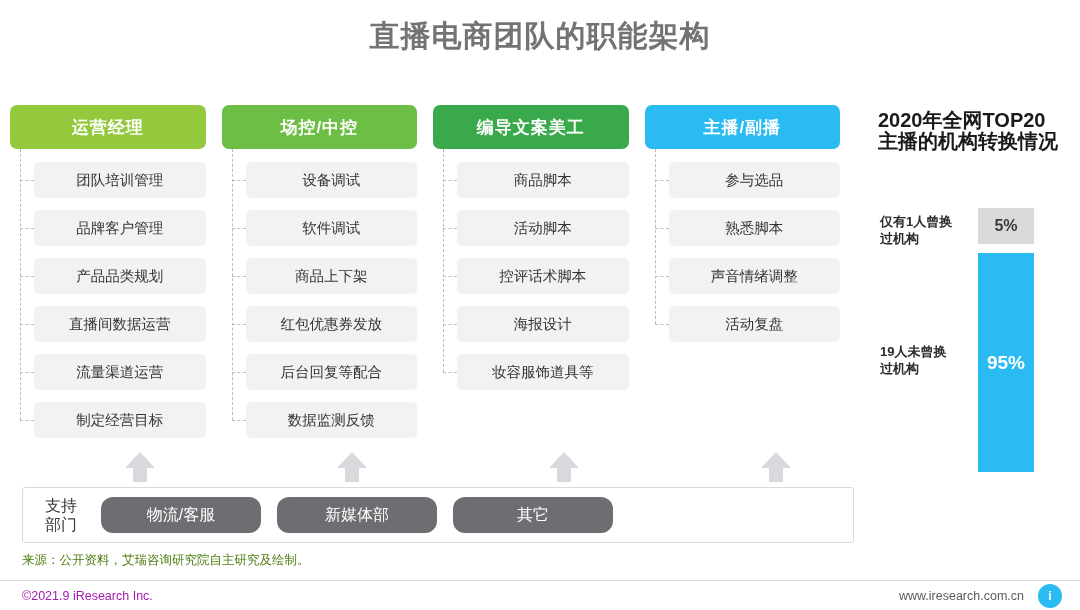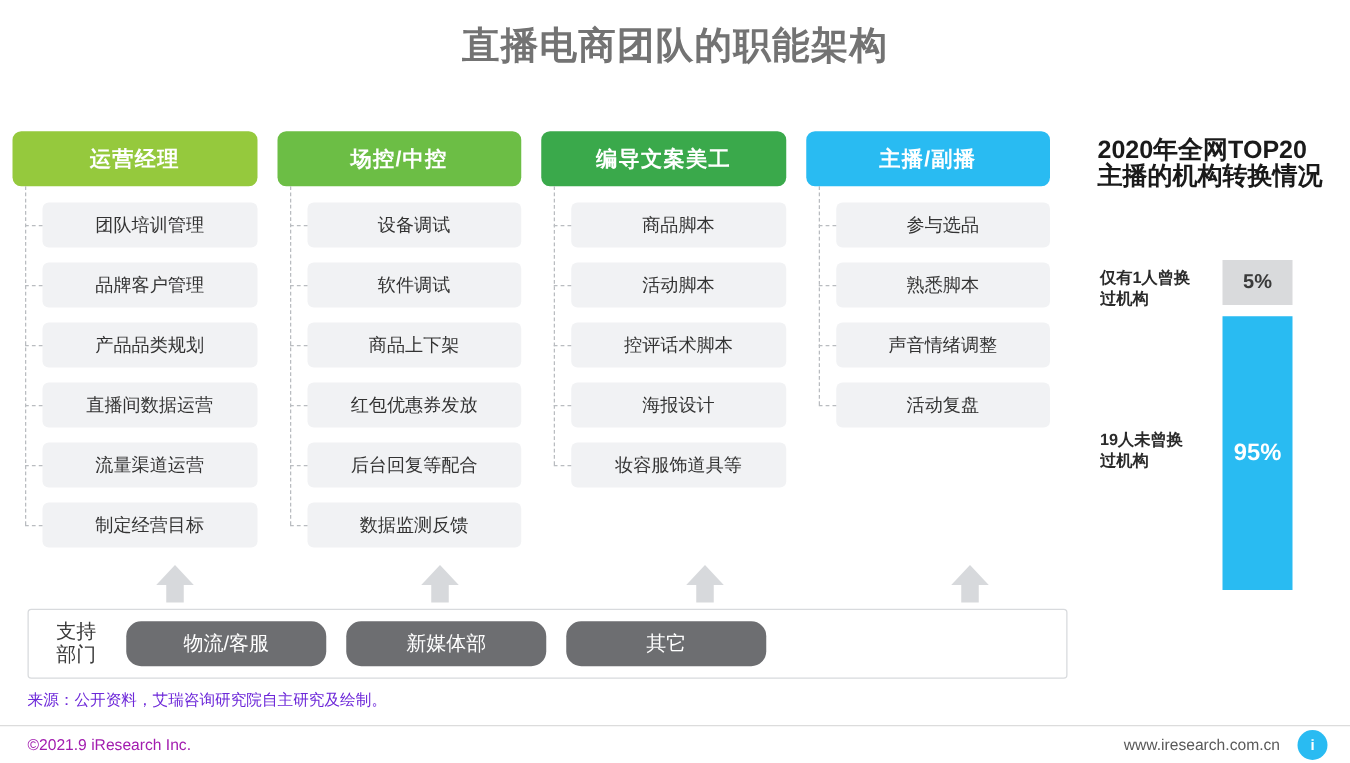--- a/index.html
+++ b/index.html
@@ -224,21 +224,21 @@
   }
   .label-small { left: 2px; top: 118px; }
   .label-large { left: 2px; top: 248px; }
 
   
   .source {
     position: absolute;
     left: 22px;
     top: 552px;
     font-size: 12.5px;
-    color: #6d28d9;
+    color: #4d7c0f;
   }
   .footer-line {
     position: absolute;
     left: 0;
     top: 580px;
     width: 1080px;
     border-top: 1px solid #dcdcdc;
   }
   .copyright {
     position: absolute;

